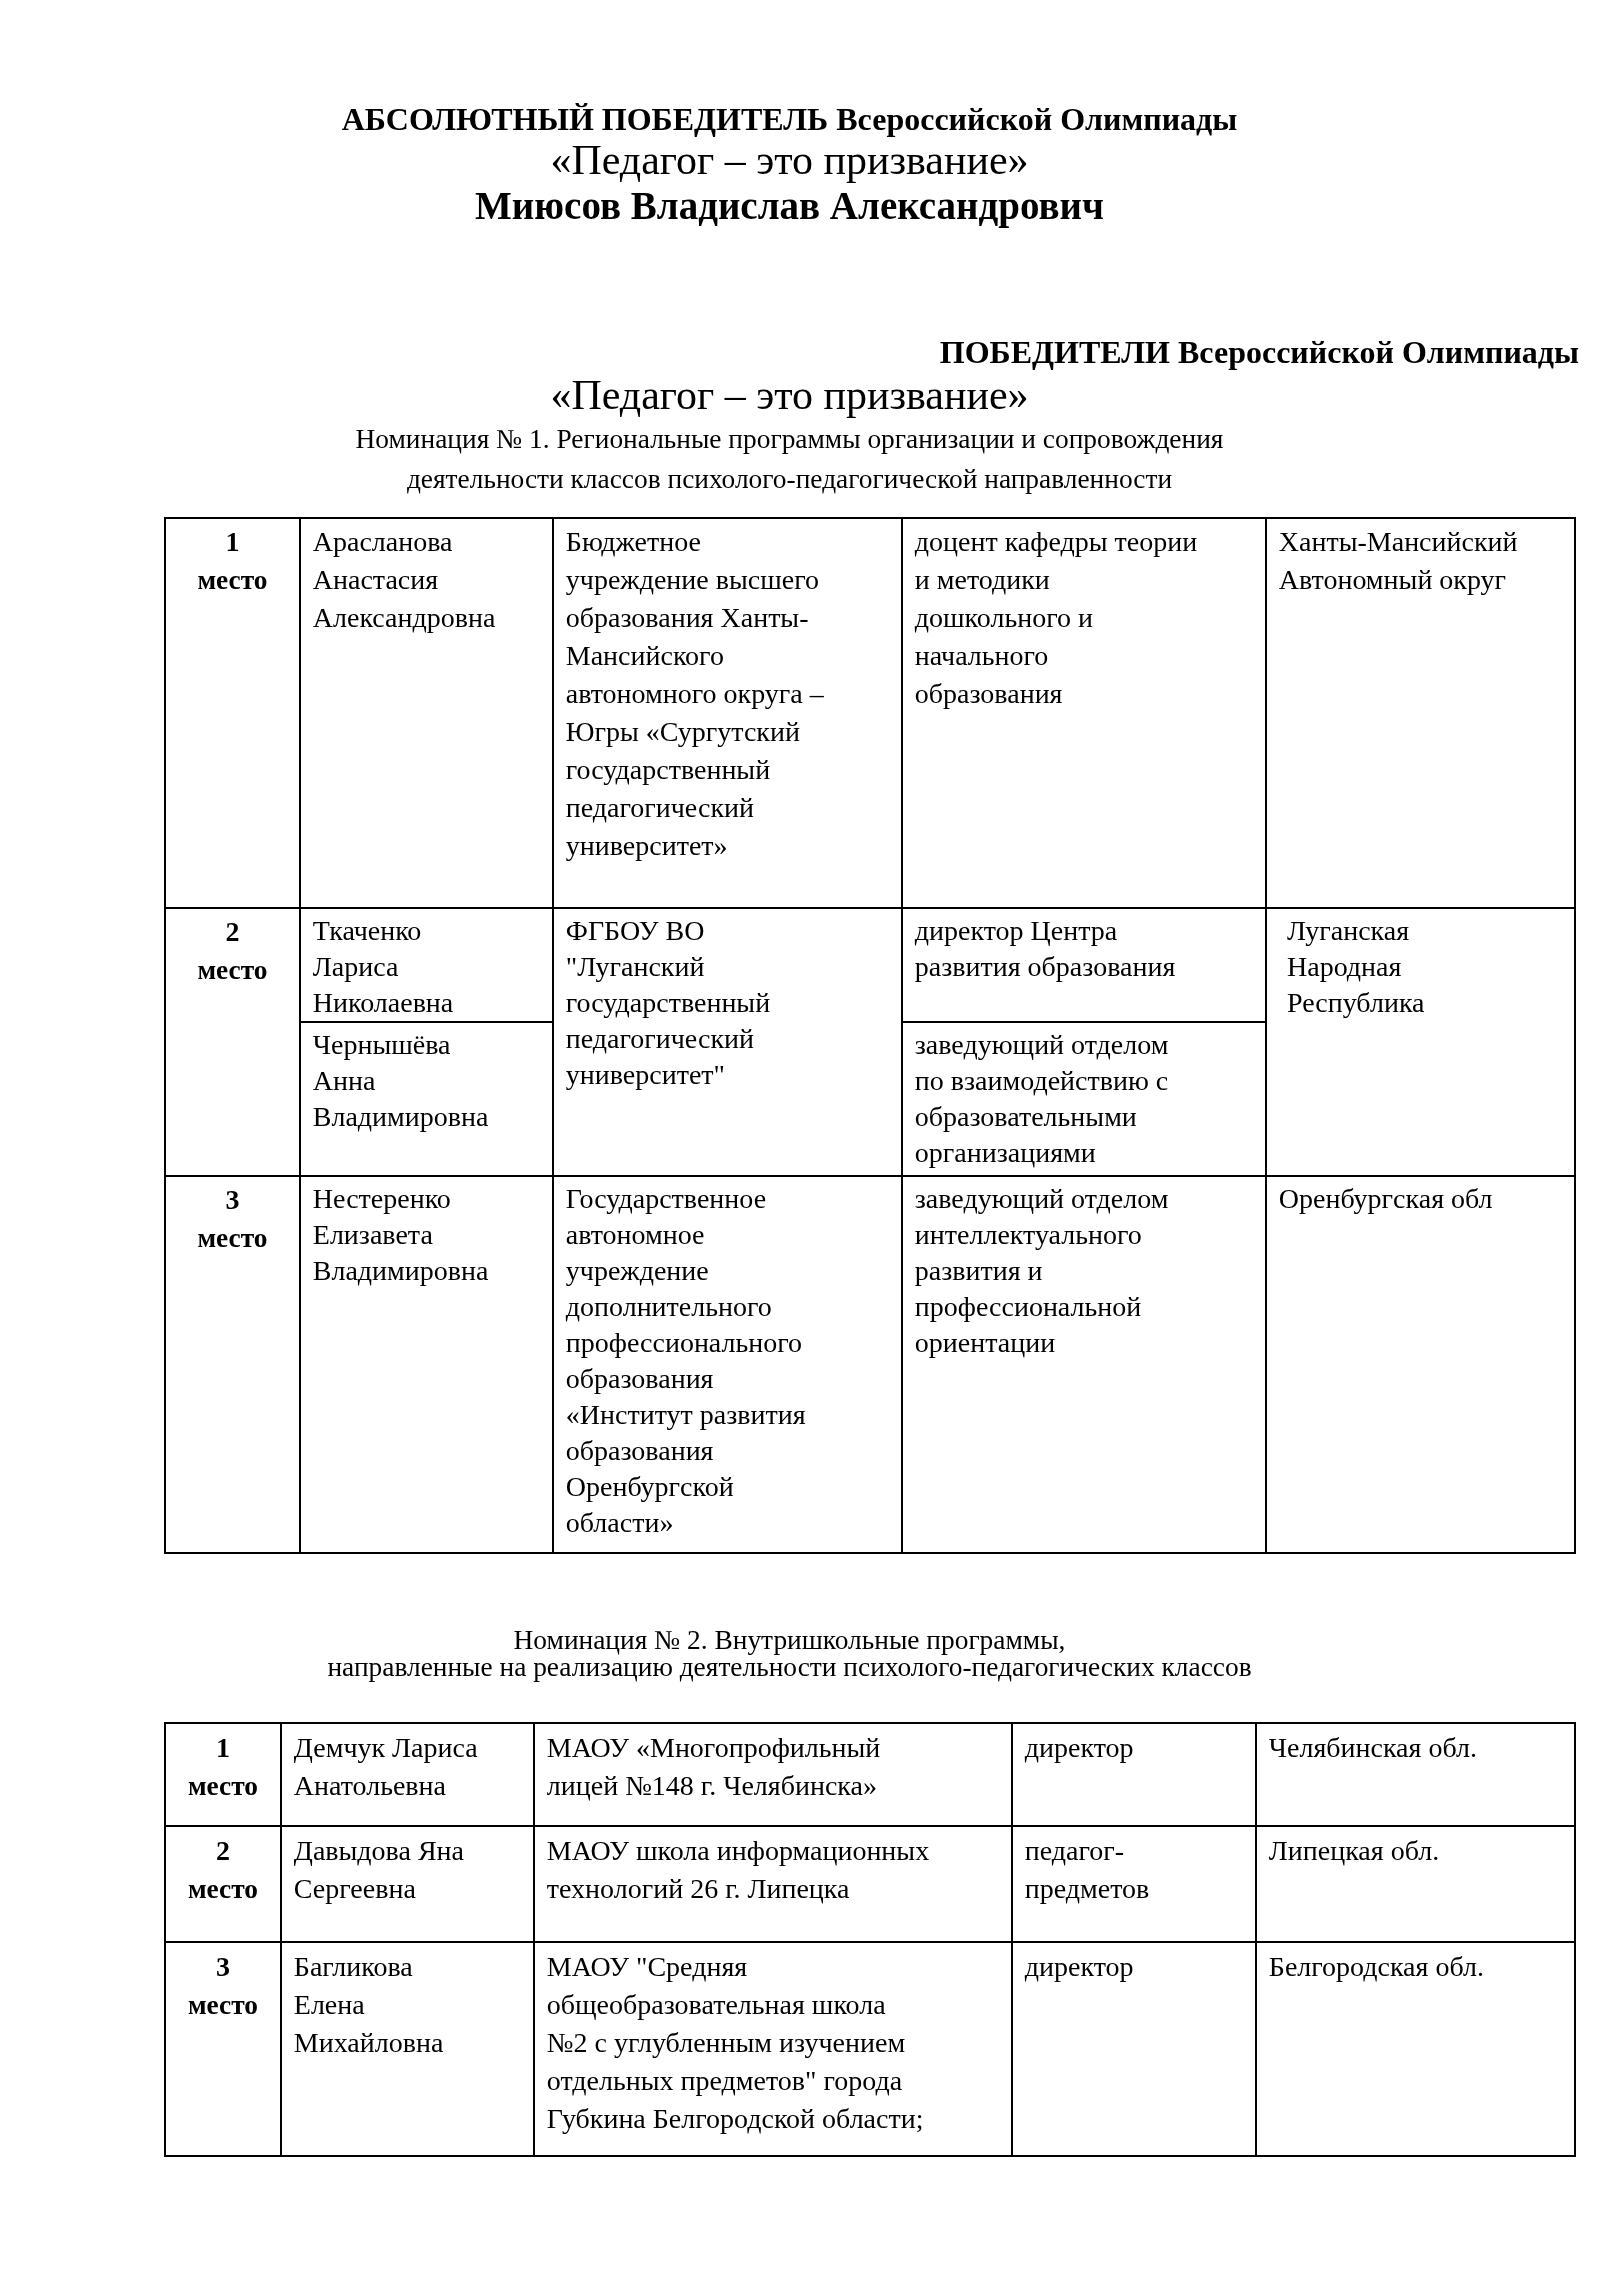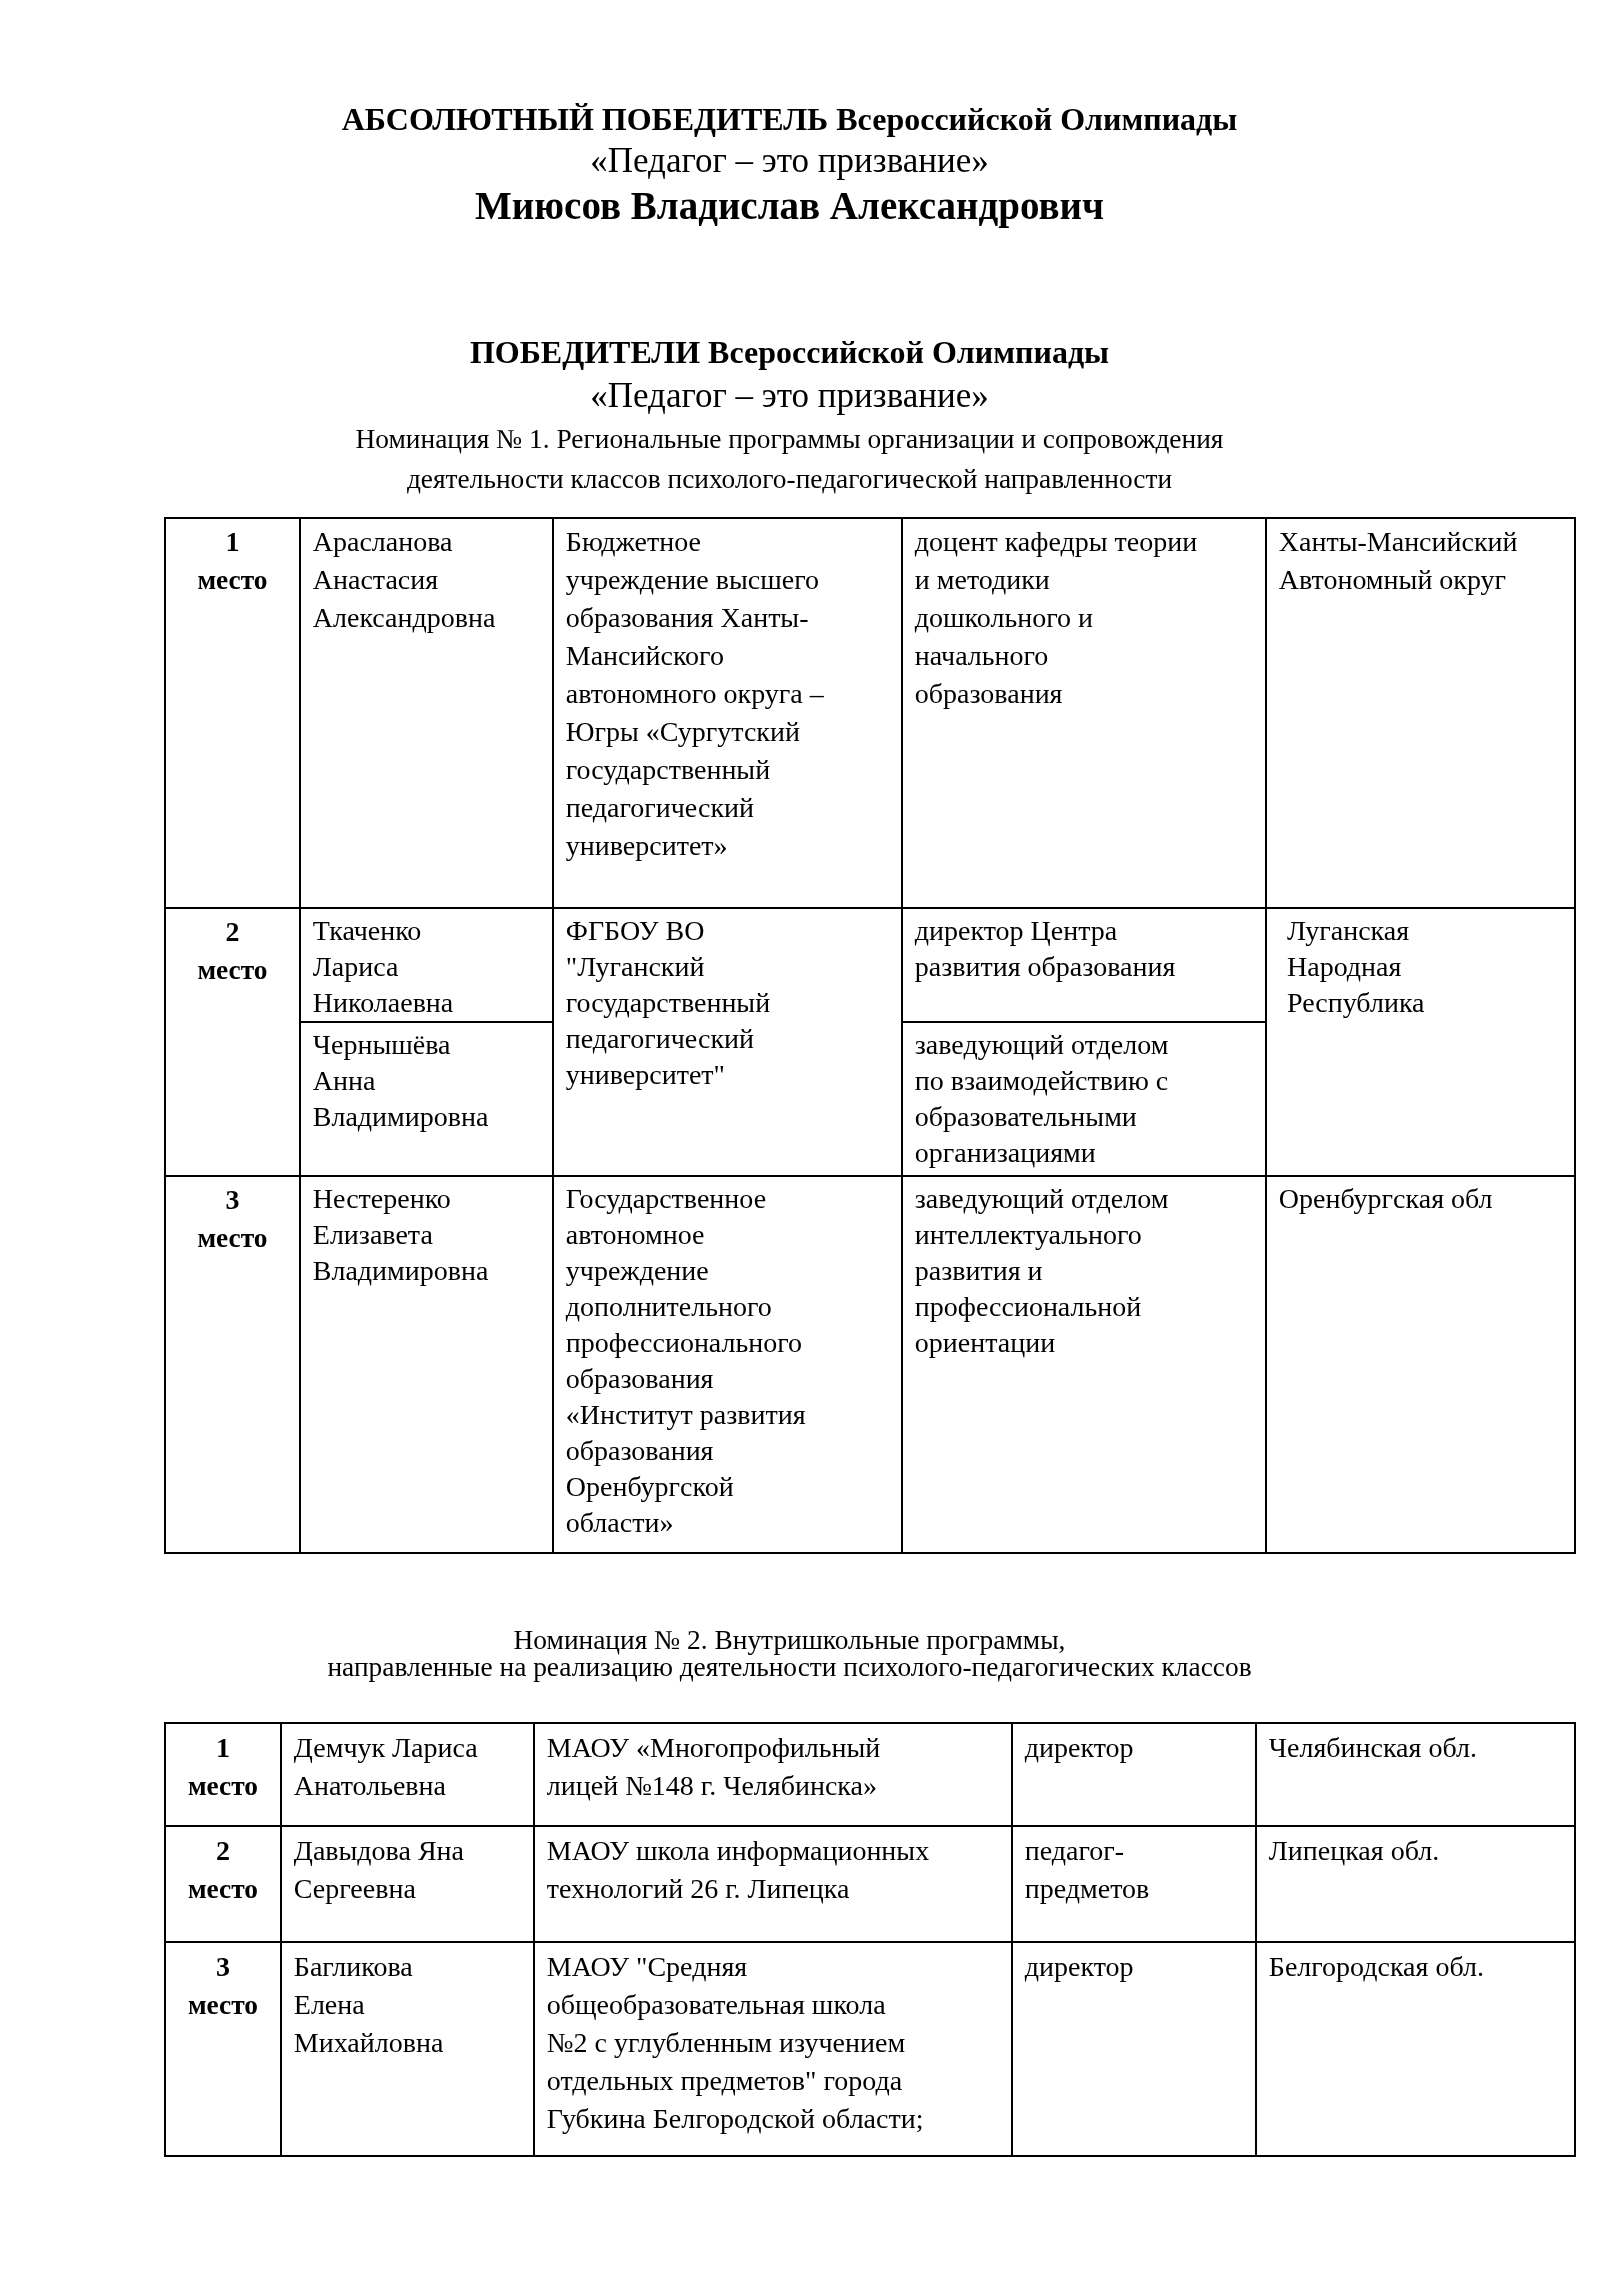--- a/index.html
+++ b/index.html
@@ -2,21 +2,21 @@
 <html><head>
 <meta charset="utf-8">
 <style>
   html, body { margin: 0; padding: 0; background: #ffffff; }
   body { width: 1621px; height: 2293px; position: relative; overflow: hidden;
          font-family: "Liberation Serif", "DejaVu Serif", serif; color: #000; }
   .center { position: absolute; left: 0; width: 1579px; text-align: center; }
   .h1 { font-size: 32px; line-height: 39px; }
   .h1 .bigb { font-weight: bold; }
   .h1 .rest { font-weight: bold; }
-  .sub { font-size: 35px; line-height: 39px; font-weight: normal; }
+  .sub { font-size: 42px; line-height: 39px; font-weight: normal; }
   .name { font-size: 39px; line-height: 47px; font-weight: bold; }
   .nom { font-size: 27.4px; line-height: 39px; font-weight: normal; }
 
   table { position: absolute; border-collapse: collapse; table-layout: fixed; }
   td { border: 2.9px solid #000; vertical-align: top; font-size: 28px; line-height: 38px;
        padding: 3.9px 11.8px 0 11.8px; }
   td.place { text-align: center; font-weight: bold; padding-left: 3.9px; padding-right: 3.9px; }
   td.place .pl-word { font-size: 27.4px; }
   .cell-text { white-space: pre-line; }
   table.t2 td { font-size: 28px; line-height: 38px; padding-top: 4.9px; }
@@ -24,21 +24,21 @@
 </head>
 <body>
 
 <div class="center h1" style="top:100px;">
   <span class="bigb">АБСОЛЮТНЫЙ ПОБЕДИТЕЛЬ</span>
   <span class="rest">Всероссийской Олимпиады</span>
 </div>
 <div class="center sub" style="top:141px;">«Педагог – это призвание»</div>
 <div class="center name" style="top:182px;">Миюсов Владислав Александрович</div>
 
-<div class="center h1" style="top:333px;">
+<div class="center h1" style="top:333px;text-align:right;">
   <span class="bigb">ПОБЕДИТЕЛИ</span>
   <span class="rest">Всероссийской Олимпиады</span>
 </div>
 <div class="center sub" style="top:376px;">«Педагог – это призвание»</div>
 <div class="center nom" style="top:420px;">Номинация № 1. Региональные программы организации и сопровождения</div>
 <div class="center nom" style="top:460px;">деятельности классов психолого-педагогической направленности</div>
 
 <table style="left:164px; top:517px; width:1409px;">
   <colgroup>
     <col style="width:135px">

